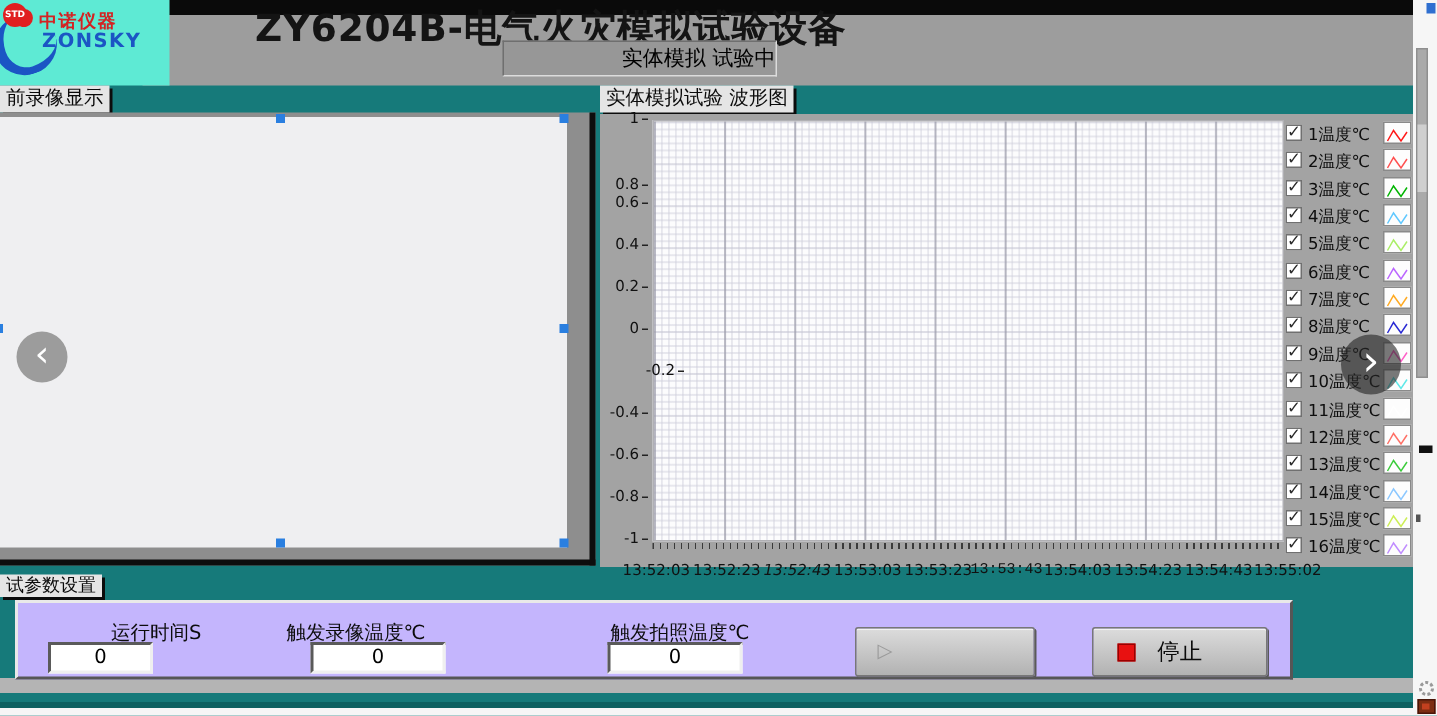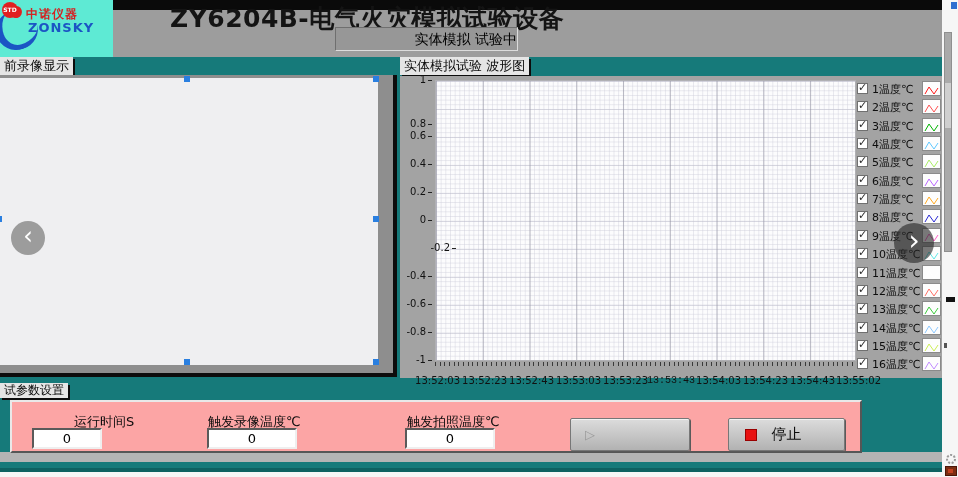--- a/index.html
+++ b/index.html
@@ -53,21 +53,21 @@
 
   
   .lrow { position:absolute; left:455px; width:87px; height:18px; }
   .cb { position:absolute; left:2px; top:3px; width:11px; height:11px; background:#fff; border:1px solid #707070; cursor:pointer; }
   .ck { position:absolute; left:0px; top:-3px; font-size:11px; color:#2a2a2a; font-family:"DejaVu Sans",sans-serif; }
   .ll { position:absolute; left:17px; top:2px; font-size:11px; color:#0d0d0d; white-space:nowrap; }
   .ls { position:absolute; left:67px; top:1px; width:19px; height:15px; background:#fdfdfd; border:1px solid #8a8a8a; cursor:pointer; }
 
   
   .gstrip { position:absolute; left:0; top:452px; width:942px; height:10px; background:#b4b4b4; }
-  .parpanel { position:absolute; left:10px; top:400px; width:852px; height:53px; background:#fca5a5;
+  .parpanel { position:absolute; left:10px; top:400px; width:852px; height:53px; background:#c4b5fd;
     border:2px solid; border-color:#e9e9e9 #565656 #565656 #e9e9e9; }
   .flabel { position:absolute; top:11px; font-size:13px; color:#0c0c0c; white-space:nowrap; }
   .fin { position:absolute; top:26px; height:21px; background:#ffffff; border:2px solid; border-color:#5a5a5a #efefef #efefef #5a5a5a; text-align:center; font-size:13px; color:#000; font-family:"DejaVu Sans",sans-serif; }
   .btn { position:absolute; top:16px; height:33px; background:linear-gradient(#dcdcdc,#b2b2b2); border:1px solid #777; border-radius:2px; box-shadow:inset 0 1px 0 #f2f2f2, 1px 1px 0 #5a5a5a; cursor:pointer; font-size:15px; color:#0c0c0c; }
   .btnicon-play { position:absolute; left:14px; top:8px; font-size:13px; color:#9a9a9a; }
   .btnicon-stop { position:absolute; left:16px; top:10px; width:12px; height:12px; background:#e81111; border:1px solid #900; }
   .btnlabel { position:absolute; left:0; right:0; top:6px; text-align:center; }
 
   
   .deskside { position:absolute; left:942px; top:0; width:16px; height:477px; background:#f6f6f6; }
@@ -128,21 +128,21 @@
       <div class="ytick" style="top:138px;">0</div>
       <div class="ytick" style="top:166px;margin-left:24px;">-0.2</div>
       <div class="ytick" style="top:194px;">-0.4</div>
       <div class="ytick" style="top:222px;">-0.6</div>
       <div class="ytick" style="top:250px;">-0.8</div>
       <div class="ytick" style="top:278px;">-1</div>
 
       <div class="xruler"></div>
       <div class="xtick" style="left:10px;">13:52:03</div>
       <div class="xtick" style="left:57px;">13:52:23</div>
-      <div class="xtick" style="left:104px;">13:52:43</div>
+      <div class="xtick" style="left:104px;font-style:italic;">13:52:43</div>
       <div class="xtick" style="left:151px;">13:53:03</div>
       <div class="xtick" style="left:198px;">13:53:23</div>
       <div class="xtick" style="left:245px;font-family:Liberation Mono, monospace;">13:53:43</div>
       <div class="xtick" style="left:291px;">13:54:03</div>
       <div class="xtick" style="left:338px;">13:54:23</div>
       <div class="xtick" style="left:385px;">13:54:43</div>
       <div class="xtick" style="left:431px;">13:55:02</div>
 
       <div class="lrow" style="top:4px;">
           <span class="cb">
@@ -288,21 +288,21 @@
               <polyline points="2,10 6,3 11,10 15,4" fill="none" stroke-width="1" stroke="#c08cff"></polyline>
             </svg></span>
         </div>
     </div>
     <div class="navcircle navnext"><span>›</span></div>
 
     <div class="gstrip"></div>
     <div class="parpanel">
       <div class="flabel" style="left:62px;">运行时间S</div>
       <input class="fin" style="left: 20px; width: 70px;" value="0">
-      <div class="flabel" style="left:196px;">触发录像温度℃</div>
+      <div class="flabel" style="left:179px;">触发录像温度℃</div>
       <input class="fin" style="left: 195px; width: 90px;" value="0">
       <div class="flabel" style="left:395px;">触发拍照温度℃</div>
       <input class="fin" style="left: 393px; width: 90px;" value="0">
 
       <div class="btn" style="left:558px;width:120px;">
         <span class="btnicon-play">▷</span>
       </div>
       <div class="btn" style="left:716px;width:117px;">
         <span class="btnicon-stop"></span>
         <span class="btnlabel">停止</span>

